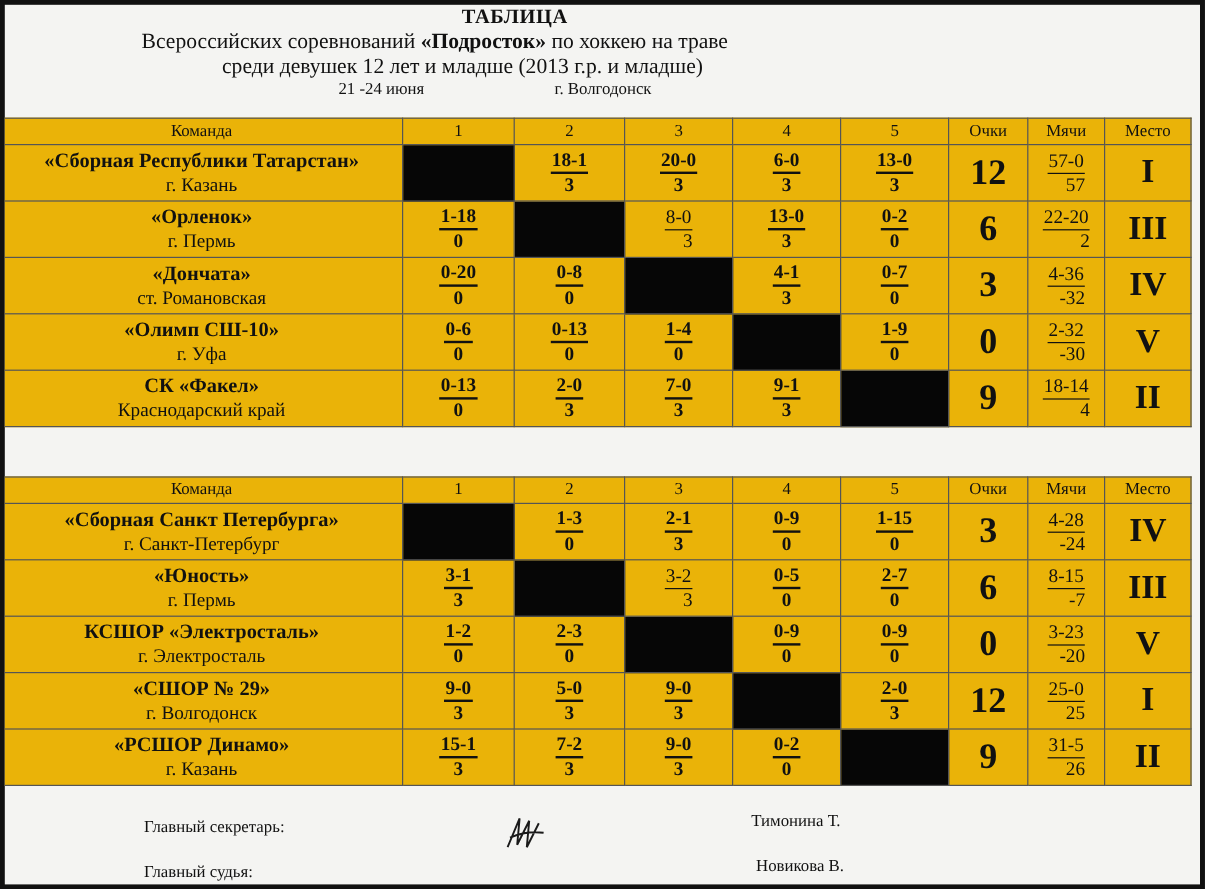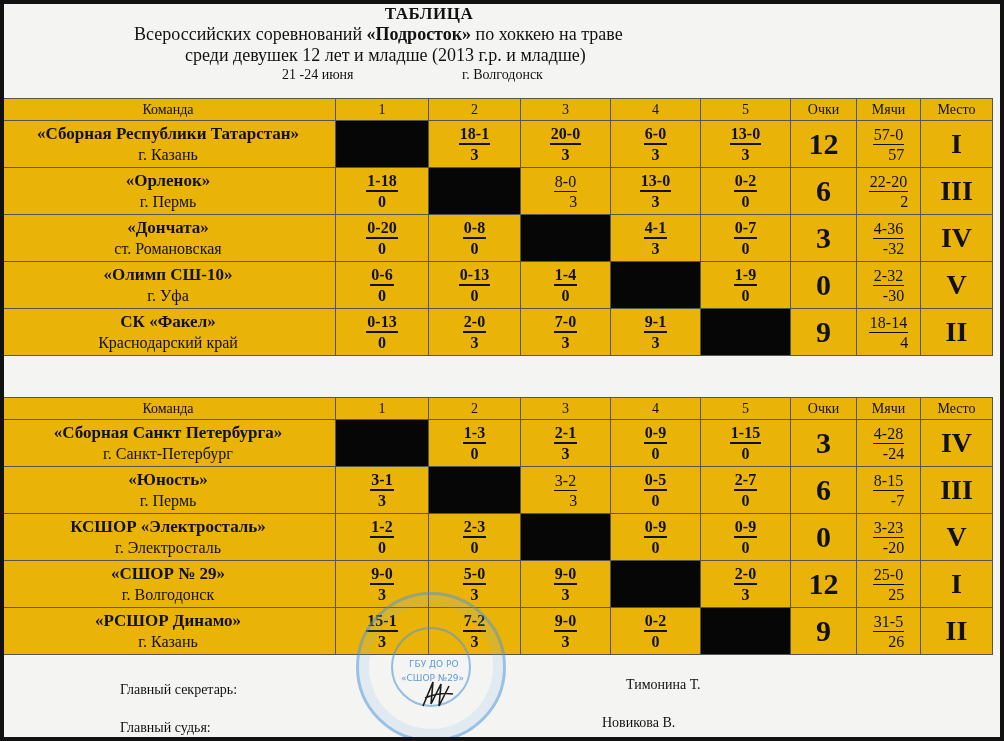--- a/index.html
+++ b/index.html
@@ -11,21 +11,21 @@
   }
   
   .logo { position: absolute; left: 0; top: 12px; width: 70px; height: 72px; }
   .logo .txt { position: absolute; left: 0; top: 8px; font-family: "DejaVu Sans", sans-serif; font-size: 19px; font-weight: bold; color: #1e2a26; letter-spacing: -1px; }
   .logo .bar1 { position: absolute; left: 22px; top: 4px; width: 30px; height: 3px; background: #1e2a26; transform: skewX(-30deg); }
   .logo .tri { position: absolute; left: 0; top: 34px; width: 0; height: 0; border-top: 28px solid #1e2a26; border-right: 30px solid transparent; }
   .logo .bar2 { position: absolute; left: 0; top: 72px; width: 62px; height: 4px; background: #3a4a44; }
 
   .header { position: absolute; left: 0; top: 0; width: 996px; text-align: center; }
   .h-title { position: absolute; left: 0; width: 850px; top: 0; font-size: 17px; font-weight: bold; letter-spacing: 0.5px; text-align: center; }
-  .h-line1 { position: absolute; left: 130px; top: 20px; font-size: 18px; white-space: nowrap; }
+  .h-line1 { position: absolute; left: 114px; top: 20px; font-size: 18px; white-space: nowrap; }
   .h-line1 b { font-weight: bold; }
   .h-line2 { position: absolute; left: 181px; top: 41px; font-size: 18px; white-space: nowrap; }
   .h-date { position: absolute; left: 278px; top: 63px; font-size: 14px; }
   .h-city { position: absolute; left: 458px; top: 63px; font-size: 14px; }
 
   table.grid {
     position: absolute; left: -4px; border-collapse: collapse; table-layout: fixed;
     background: #eab308;
   }
   table.grid td, table.grid th {
@@ -266,26 +266,21 @@
           <td><span class="frac"><span class="top">9-0</span><span class="bot">3</span></span></td>
           <td><span class="frac"><span class="top">0-2</span><span class="bot">0</span></span></td>
           <td class="cell-dark"></td>
           <td class="pts">9</td>
           <td><span class="frac light"><span class="top">31-5</span><span class="bot">26</span></span></td>
           <td class="place">II</td>
         </tr>
       </tbody>
   </table>
 
-  <div class="stamp">
-    <div class="inner"></div>
-    <div class="stxt1">ГБУ ДО РО</div>
-    <div class="stxt2">«СШОР №29»</div>
-  </div>
   <svg class="signature" viewBox="0 0 40 36">
     <path d="M4 30 L14 6 L12 28 L22 8 L20 30 L30 10 M6 22 Q20 16 34 18" stroke="#1a1a1a" stroke-width="1.6" fill="none"></path>
   </svg>
 
   <div class="footer-label" style="left:116px; top:678px;">Главный секретарь:</div>
   <div class="footer-label" style="left:622px; top:673px;">Тимонина Т.</div>
   <div class="footer-label" style="left:116px; top:716px;">Главный судья:</div>
-  <div class="footer-label" style="left:598px; top:711px;">Новикова В.</div>
+  <div class="footer-label" style="left:626px; top:711px;">Новикова В.</div>
 </div>
 
 </body></html>

